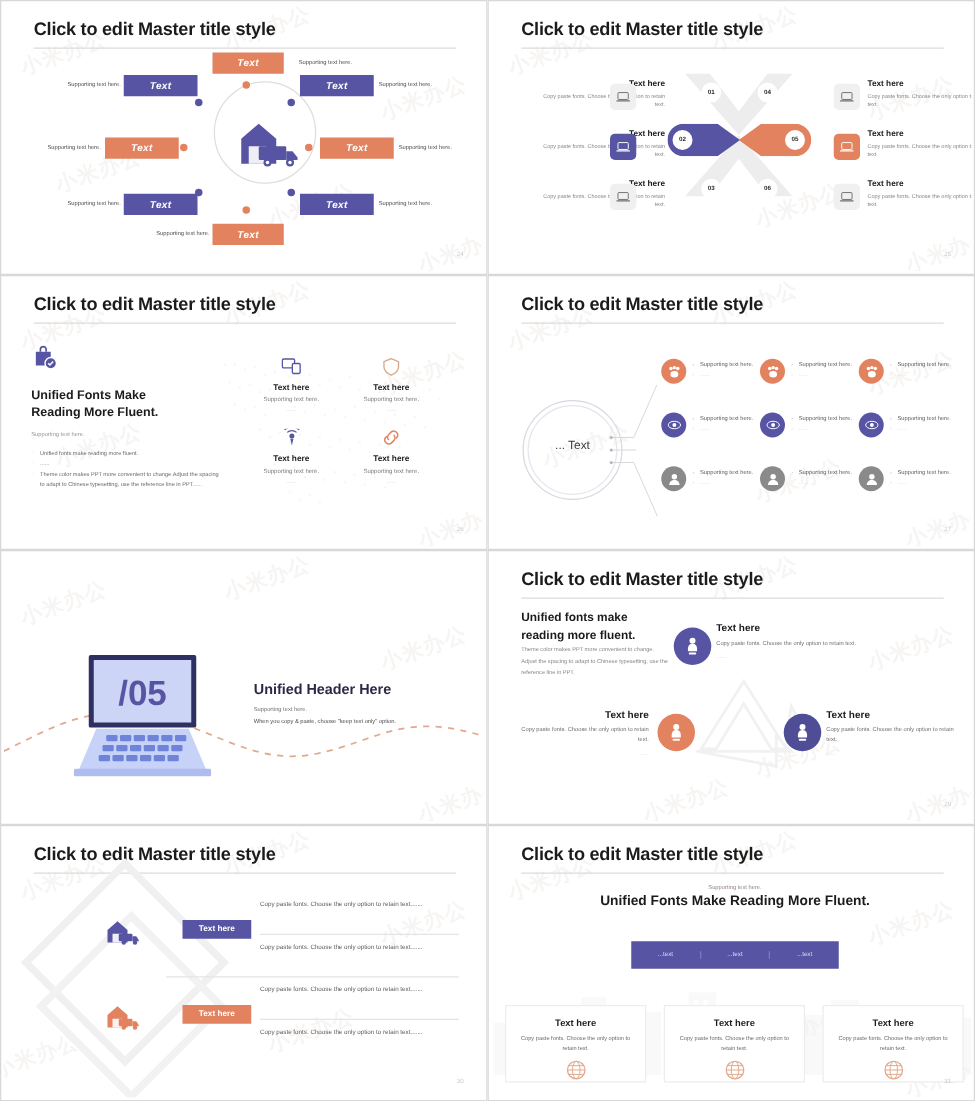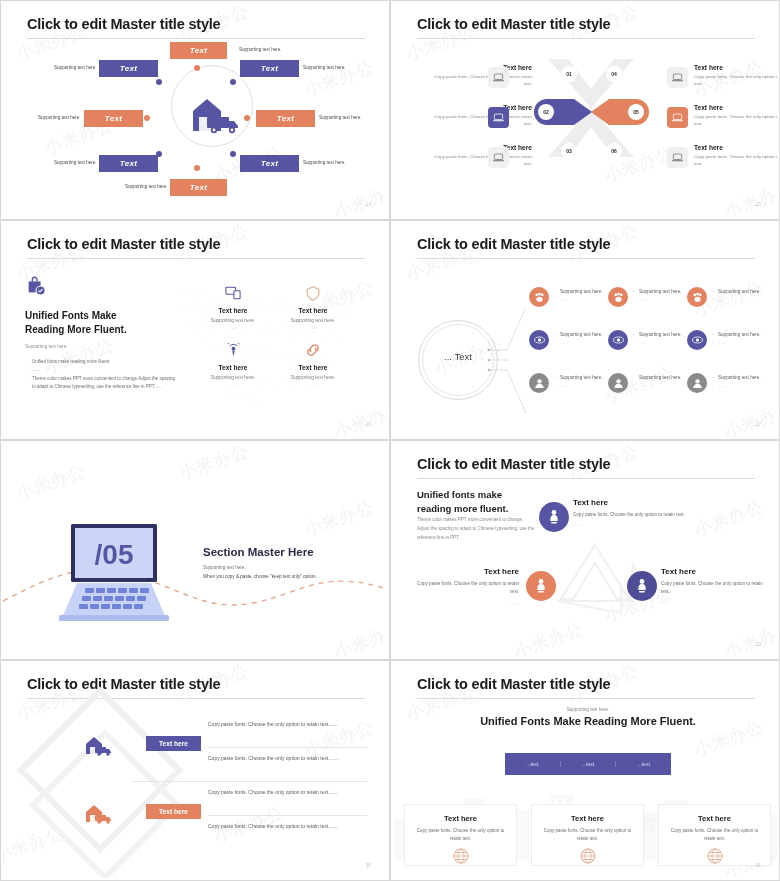--- a/index.html
+++ b/index.html
@@ -726,21 +726,21 @@
             <rect x="78" y="76" width="9" height="5" rx="1"></rect>
           <rect x="20" y="84" width="9" height="5" rx="1"></rect>
             <rect x="31" y="84" width="9" height="5" rx="1"></rect>
           <rect x="42" y="84" width="9" height="5" rx="1"></rect>
             <rect x="53" y="84" width="9" height="5" rx="1"></rect>
           <rect x="64" y="84" width="9" height="5" rx="1"></rect>
             <rect x="75" y="84" width="9" height="5" rx="1"></rect>
         </g>
       </svg>
 
-      <div class="s5-h">Section Master Here</div>
+      <div class="s5-h">Unified Header Here</div>
       <div class="s5-s1">Supporting text here.</div>
       <div class="s5-s2">When you copy &amp; paste, choose "keep text only" option.</div>
     </div>
   </div>
 
   <div class="slide">
     <div class="slide-inner">
       <div class="wm">
         <span class="w2">小米办公</span>
         <span class="w3">小米办公</span>

